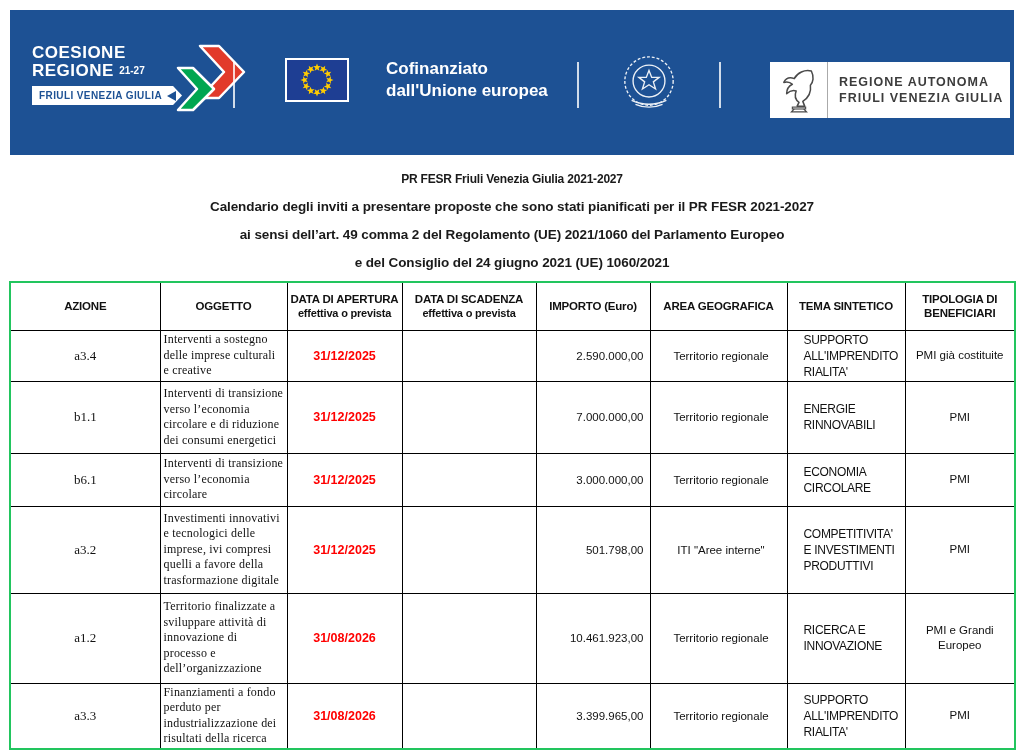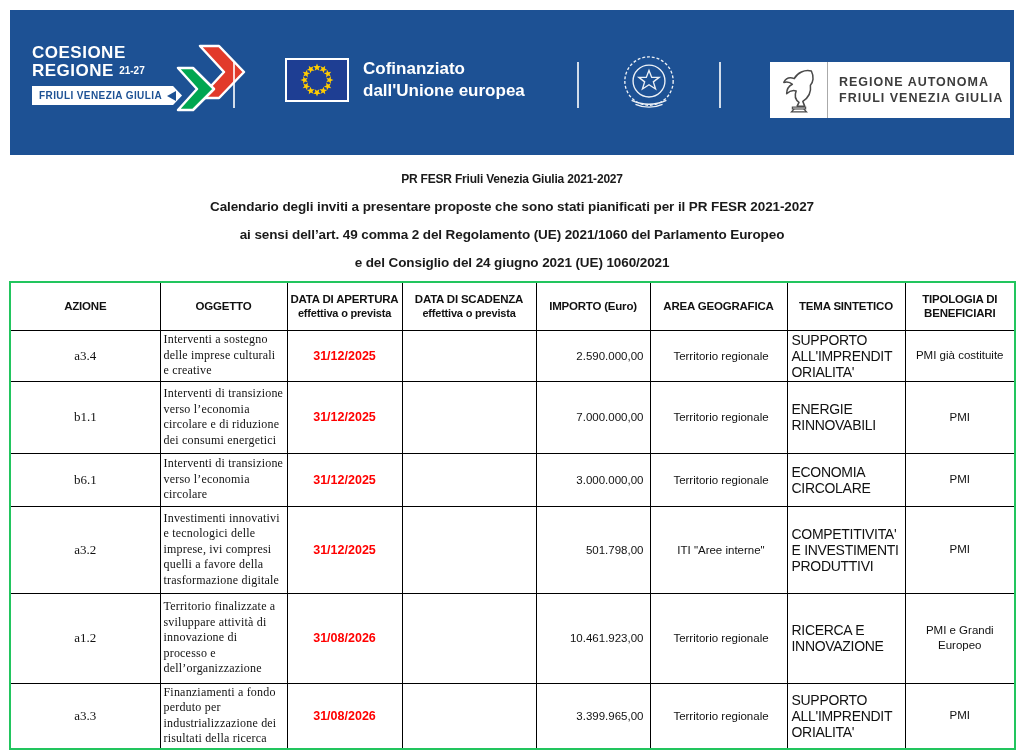--- a/index.html
+++ b/index.html
@@ -19,21 +19,21 @@
   .c-line2 { color:#fff; font-weight:bold; font-size:17px; letter-spacing:.5px; line-height:18px; }
   .c-years { font-size:10px; font-weight:bold; vertical-align:2px; letter-spacing:0; }
   .c-ribbon { position:relative; margin-top:6px; display:inline-block; background:#fff; color:#1d5194;
               font-size:10px; font-weight:bold; letter-spacing:.4px; padding:4px 20px 4px 7px; white-space:nowrap;
               clip-path:polygon(0 0, calc(100% - 9px) 0, 100% 50%, calc(100% - 9px) 100%, 0 100%); }
   .ribbon-tri { position:absolute; right:6px; top:50%; margin-top:-5px; width:0; height:0;
                 border-top:5px solid transparent; border-bottom:5px solid transparent; border-right:9px solid #1d5194; }
   .chevrons { position:absolute; left:140px; top:0px; }
 
   
-  .eu-block { position:absolute; left:275px; top:48px; display:flex; align-items:center; }
+  .eu-block { position:absolute; left:275px; top:48px; display:flex; align-items:center;gap:23px; }
   .eu-flag { width:64px; height:44px; border:2px solid #fff; background:#1e3e93; display:block; }
   .eu-text { margin-left:14px; color:#fff; font-weight:bold; font-size:17px; line-height:22px; }
 
   
   .emblem { position:absolute; left:610px; top:44px; width:58px; height:58px; }
 
   
   .regione-box { position:absolute; left:760px; top:52px; width:240px; height:56px; background:#fff;
                  display:flex; align-items:stretch; }
   .eagle-cell { width:58px; display:flex; align-items:center; justify-content:center; border-right:1px solid #aaa; }
@@ -59,21 +59,21 @@
 
   th { font-size:11.5px; font-weight:bold; text-align:center; line-height:14px; letter-spacing:-.2px; padding:3px 2px; }
   th .sub { display:block; font-size:11px; }
 
   td { padding:1px 3px; font-size:12px; }
   .col-azione   { font-family:"Liberation Serif", serif; font-size:13px; text-align:center; }
   .col-oggetto  { font-family:"Liberation Serif", serif; font-size:12px; line-height:15.5px; text-align:left; letter-spacing:.2px; }
   .col-data_apertura, .col-data_scadenza { font-weight:bold; font-size:12.5px; text-align:center; }
   .col-importo  { text-align:right; padding-right:6px; font-size:11.5px; }
   .col-area     { text-align:center; padding-left:8px; font-size:11.5px; }
-  .col-tema     { text-align:left; padding-left:4px; font-size:14px; letter-spacing:-.3px; line-height:16px; overflow-wrap:anywhere; }
+  .col-tema     { text-align:left; padding-left:16px; font-size:12px; letter-spacing:-.3px; line-height:16px; overflow-wrap:anywhere; }
   .col-tipologia{ text-align:center; font-size:11.5px; line-height:15px; }
 </style>
 </head>
 <body>
 
 <header class="banner">
 
   <div class="coesione">
     <div class="c-line1">COESIONE</div>
     <div class="c-line2"><span>REGIONE</span> <span class="c-years">21-27</span></div>

